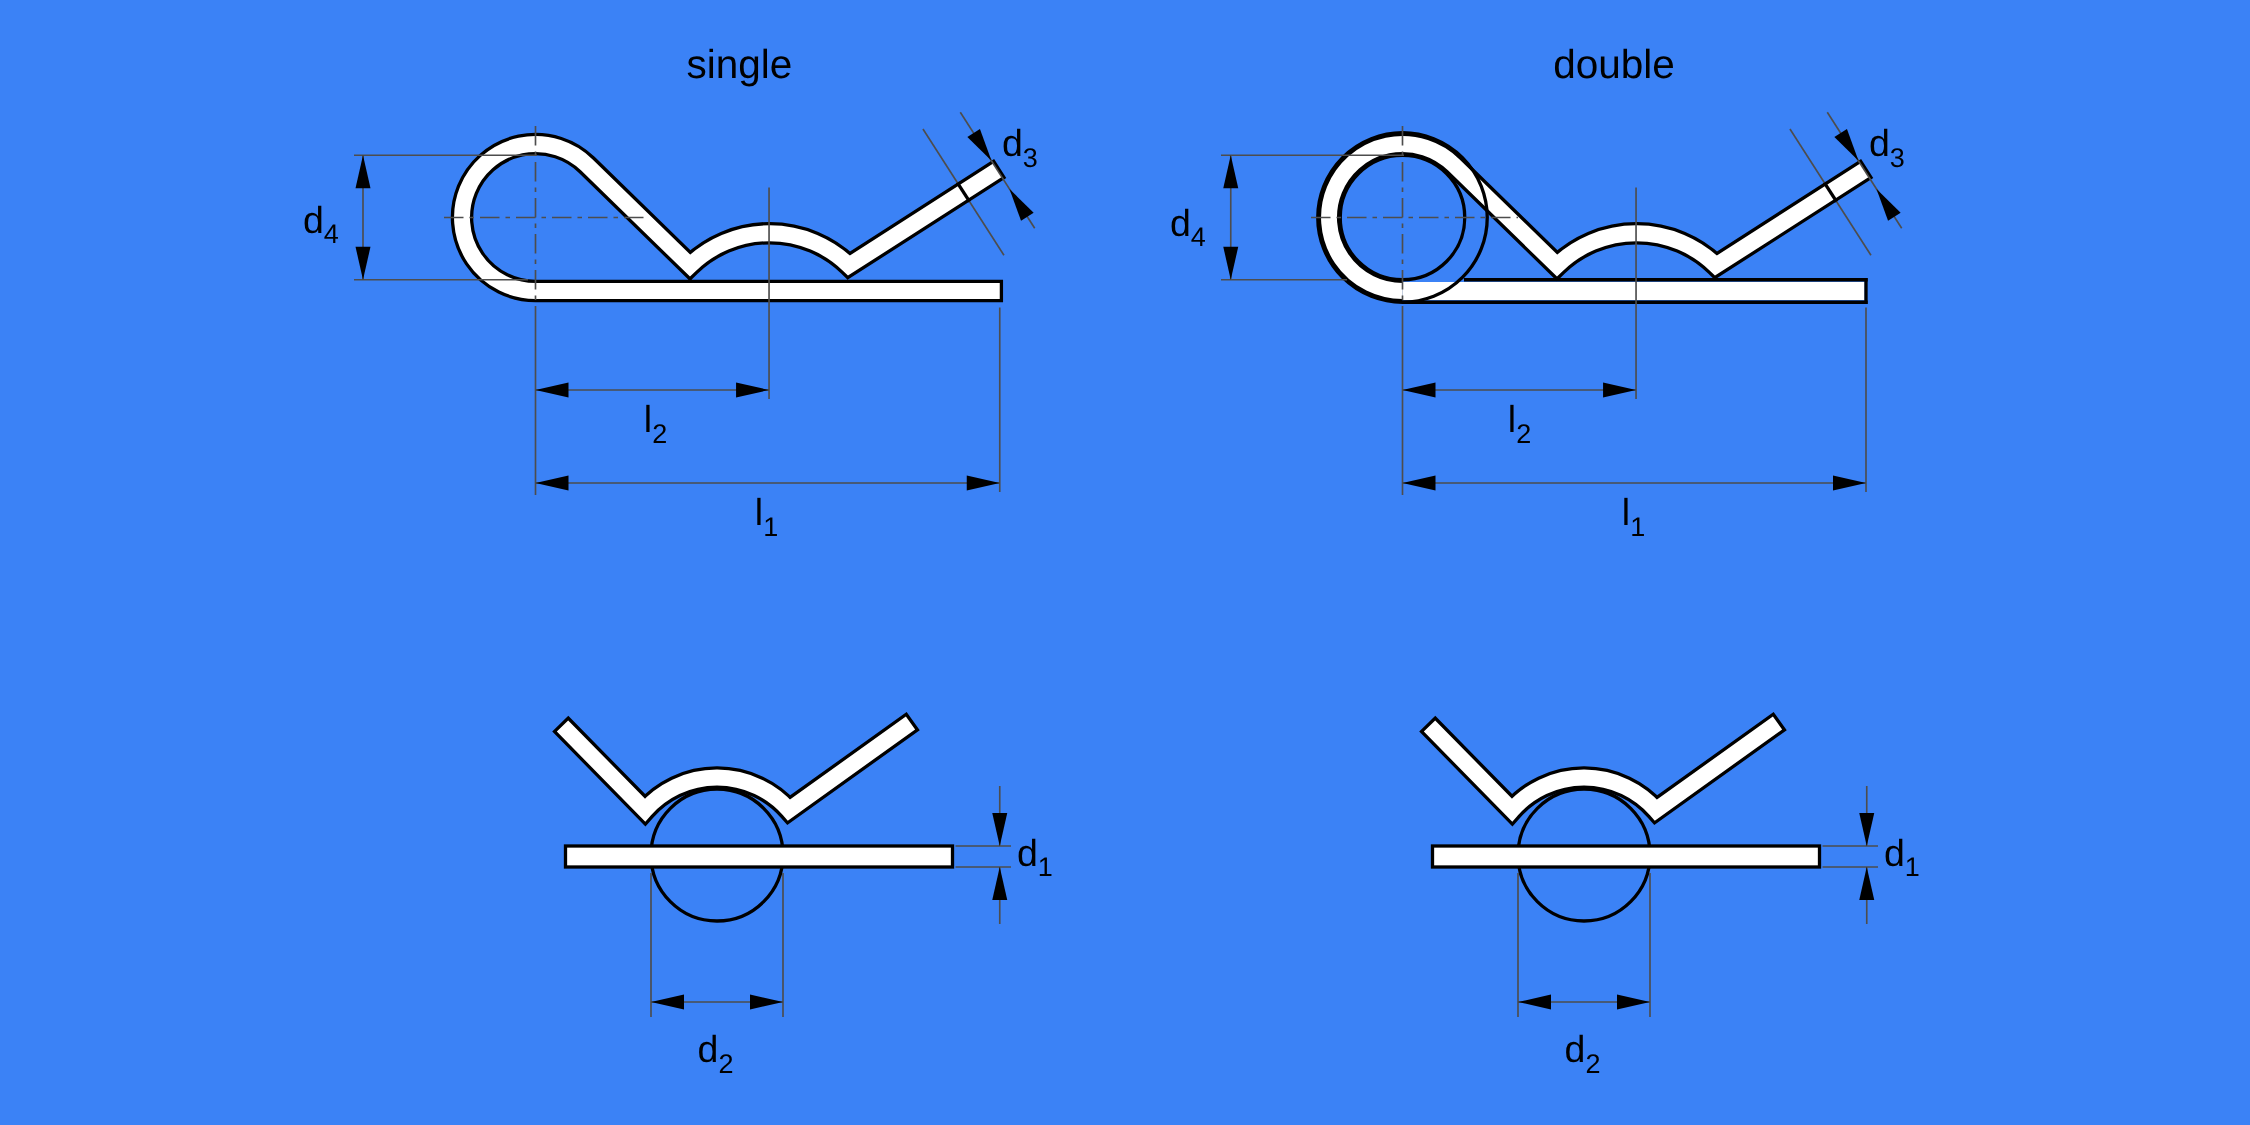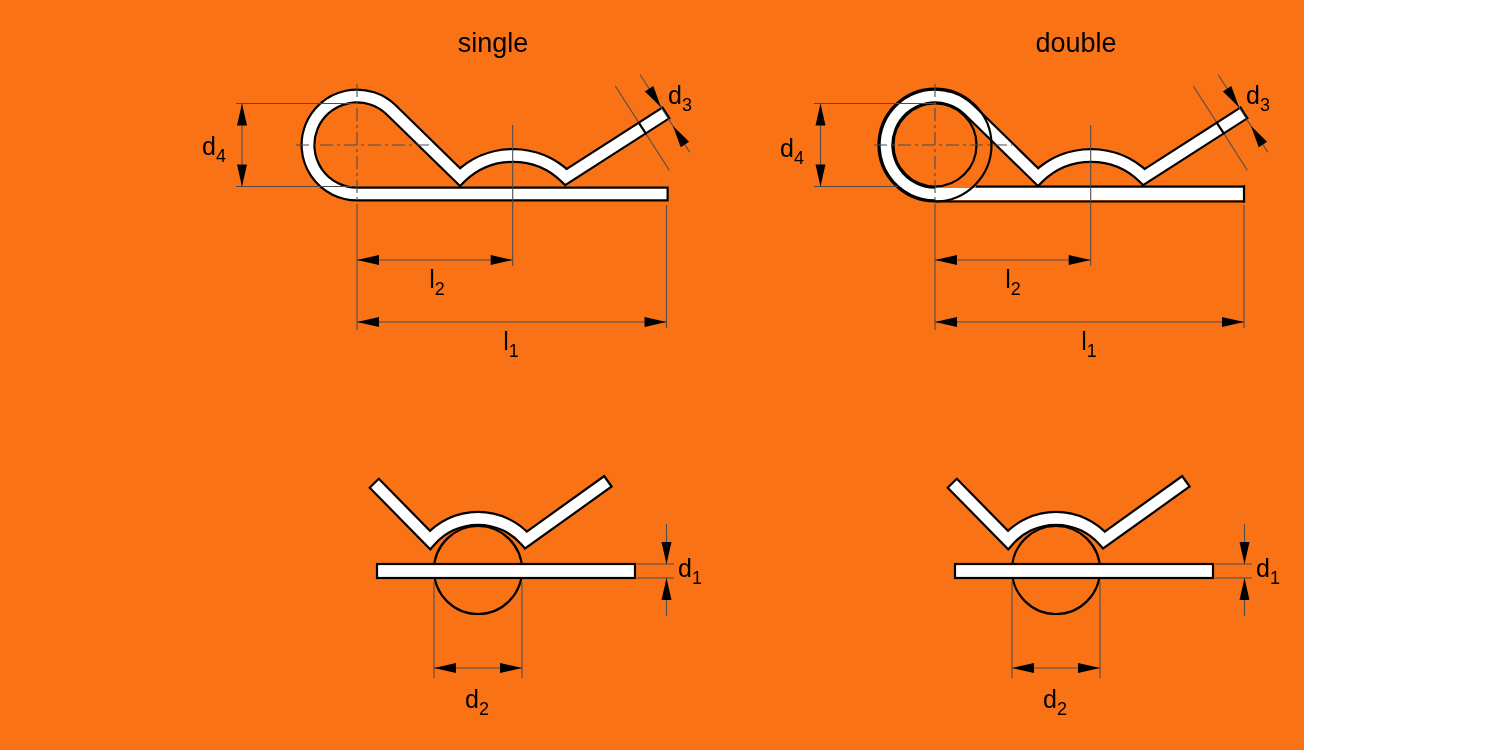--- a/index.html
+++ b/index.html
@@ -1,16 +1,16 @@
 <!DOCTYPE html>
 <html><head>
 <meta charset="utf-8">
 <style>
   html,body { margin:0; padding:0; background:#ffffff; }
-  .canvas-wrap { width:1304px; height:750px; background:#f97316; overflow:hidden; }
+  .canvas-wrap { width:1500px; height:750px; background:#3b82f6; overflow:hidden; }
   svg { display:block; }
   
   .outline   { stroke:#000000; stroke-width:2.2; fill:none; }
   
   .band-k { stroke:#000000; stroke-width:15;   fill:none; stroke-linejoin:miter; stroke-miterlimit:6; stroke-linecap:butt; }
   .band-w { stroke:#ffffff; stroke-width:10.6; fill:none; stroke-linejoin:miter; stroke-miterlimit:6; stroke-linecap:butt; }
   
   .thin { stroke:#4d4d4d; stroke-width:1.1; fill:none; }
   .cl   { stroke:#4d4d4d; stroke-width:1.1; fill:none; stroke-dasharray:13 4 3 4; }
   .arrow { fill:#000000; stroke:none; }

